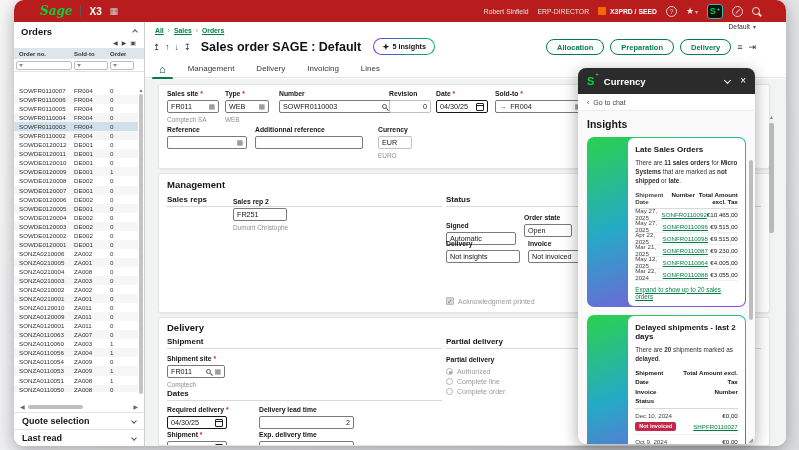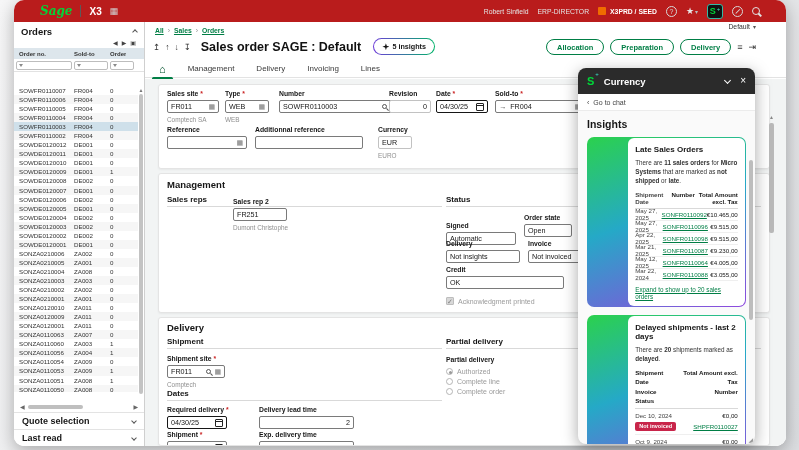--- a/index.html
+++ b/index.html
@@ -574,26 +574,20 @@
           <div class="inp">
               <span class="val">Not insights</span>
             </div>
         </div>
         <div class="fld" style="left:369px;top:66px;width:54px">
           <span class="lbl">Invoice</span>
           <div class="inp">
               <span class="val">Not invoiced</span>
             </div>
         </div>
-        <div class="fld" style="left:287px;top:92px;width:118px">
-          <span class="lbl">Credit</span>
-          <div class="inp">
-              <span class="val">OK</span>
-            </div>
-        </div>
         <div class="ackrow" style="left:287px;top:123px">
           <span class="ackbox">✓</span>
           <span>Acknowledgment printed</span>
         </div>
       </div>
 
       <div class="card" style="height:129px;margin-top:4px;overflow:hidden">
         <span class="sec-title" style="left:8px;top:4px">Delivery</span>
         <span class="sub-title" style="left:8px;top:19px">Shipment</span>
         <span class="hr" style="left:8px;top:30px;width:275px"></span>

